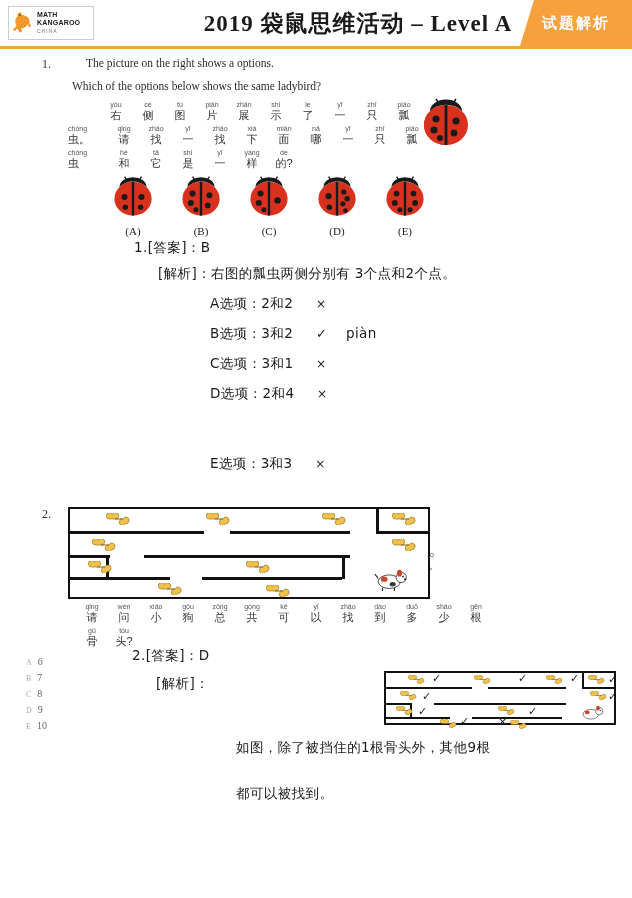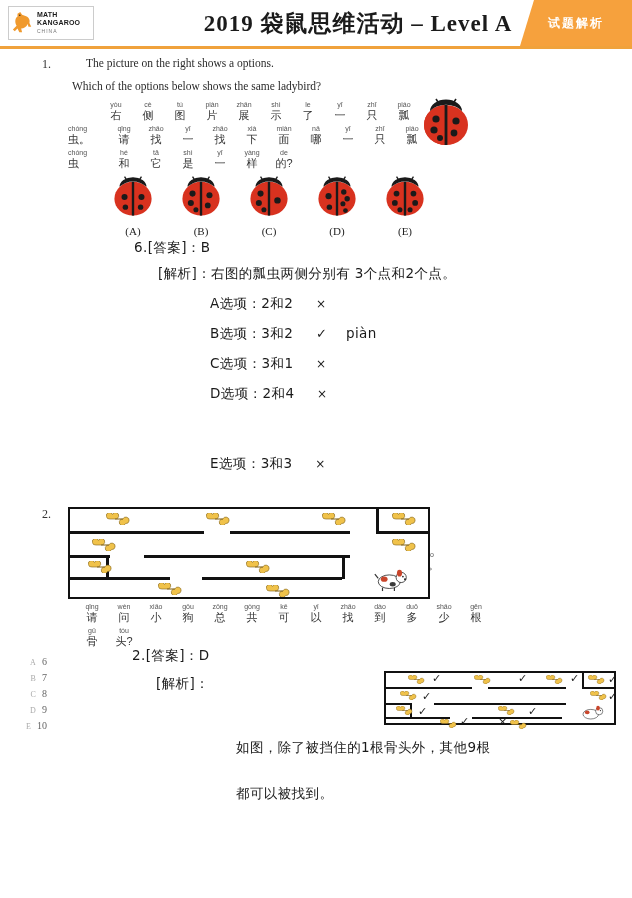--- a/index.html
+++ b/index.html
@@ -67,21 +67,21 @@
   }
   .header-badge {
     position: absolute;
     right: 0;
     top: 0;
     height: 46px;
     width: 112px;
     background: #f6a13d;
     color: #fff;
     font-family: "Liberation Sans", sans-serif;
-    font-size: 12px;
+    font-size: 15px;
     font-weight: bold;
     display: flex;
     align-items: center;
     justify-content: center;
     letter-spacing: 2px;
     clip-path: polygon(14px 0, 100% 0, 100% 100%, 0 100%);
   }
 
   
   .page {
@@ -190,21 +190,21 @@
     box-sizing: border-box;
     background: #fff;
   }
 
   .choices {
     margin-left: 6px;
     font-family: "Liberation Serif", serif;
     font-size: 10px;
     color: #666;
   }
-  .choices div { margin: 5px 0; text-align: right; }
+  .choices div { margin: 5px 0; }
   .choices .ltr { color: #aaa; font-size: 8px; margin-right: 6px; }
 
   .abs { position: absolute; }
 </style>
 </head>
 <body>
 
 <div class="header">
   <div class="logo-box">
     <svg class="logo-kangaroo" viewBox="0 0 24 26">
@@ -438,21 +438,21 @@
           <circle cx="34" cy="41" r="3" fill="#1a1a1a"></circle>
           <line x1="22" y1="8" x2="18" y2="2" stroke="#1a1a1a" stroke-width="1.6"></line>
           <line x1="34" y1="8" x2="38" y2="2" stroke="#1a1a1a" stroke-width="1.6"></line>
         </svg>
         <div class="opt-label">(E)</div>
       </div>
     </div>
   </div>
 
   <div style="position:relative; height:192px;">
-    <div class="hand" style="position:absolute; left:120px; top:0;">6.[答案]：B</div>
+    <div class="hand" style="position:absolute; left:120px; top:0;">1.[答案]：B</div>
     <div class="hand" style="position:absolute; left:144px; top:26px;">[解析]：右图的瓢虫两侧分别有 3个点和2个点。</div>
 
     <div class="hand" style="position:absolute; left:196px; top:56px;">
       <span>A选项：2和2</span>
       <span style="margin-left:18px;" class="mark-x">×</span>
     </div>
     <div class="hand" style="position:absolute; left:196px; top:86px;">
       <span>B选项：3和2</span>
       <span style="margin-left:18px;" class="mark-check">✓</span>
       <span style="margin-left:14px;">piàn</span>

